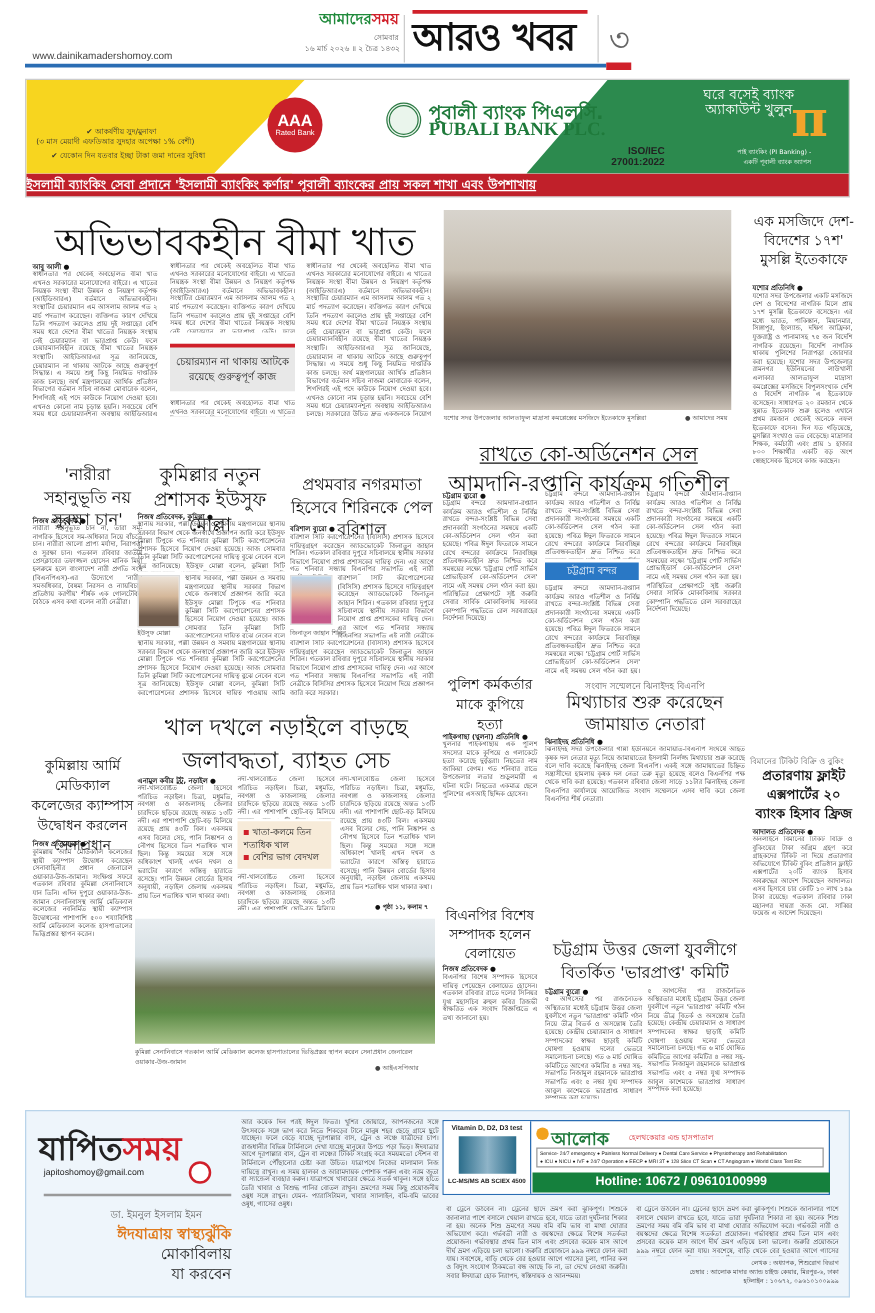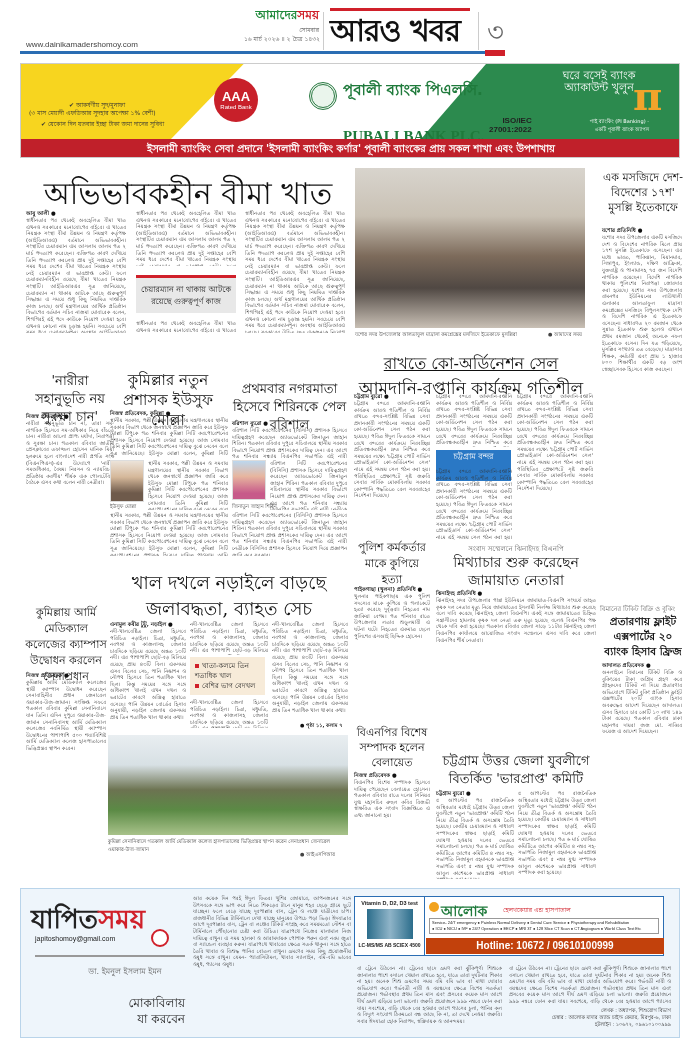--- a/index.html
+++ b/index.html
@@ -20,46 +20,46 @@
   .page-vline { left: 478px; top: 12px; width: 1px; height: 38px; background: #ccc; }
   .page-num { left: 487px; top: 12px; font-size: 26px; color: #666; font-family: "DejaVu Serif", serif; }
   .mast-bar { left: 20px; top: 51px; width: 465px; height: 3px; background: #2a6db3; }
   .mast-red { left: 485px; top: 50px; width: 20px; height: 6px; background: #d0202a; }
 
   
   .ad { left: 20px; top: 63px; width: 660px; height: 95px; overflow: hidden; border: 1px solid #ccc; }
   .ad-yellow { left: 0; top: 0; width: 250px; height: 75px; background: #f7d51f; clip-path: polygon(0 0, 100% 0, 85% 100%, 0 100%); }
   .ad-white { left: 150px; top: 0; width: 330px; height: 75px; background: #fff; clip-path: polygon(22% 0, 100% 0, 80% 100%, 0 100%); }
   .ad-green { left: 400px; top: 0; width: 260px; height: 75px; background: #2c8a4e; clip-path: polygon(25% 0, 100% 0, 100% 100%, 0 100%); }
-  .ad-bottom { left: 0; top: 75px; width: 660px; height: 20px; background: #c0202a; color: #fff; font-size: 10px; text-align: center; line-height: 20px; font-weight: bold; }
+  .ad-bottom { left: 0; top: 75px; width: 660px; height: 20px; background: #c0202a; color: #fff; font-size: 10px; line-height: 20px; font-weight: bold; text-decoration: underline; }
   .ad-title { left: 12px; top: 10px; font-size: 17px; color: #b0151f; font-weight: bold; }
   .ad-line { font-size: 6px; color: #333; }
   .ad-badge { left: 193px; top: 14px; width: 44px; height: 44px; border-radius: 50%; background: #c8202a; color: #fff; text-align: center; }
   .ad-badge .big { font-size: 13px; font-weight: bold; margin-top: 11px; display: block; font-family: "Liberation Sans", sans-serif;}
   .ad-badge .small { font-size: 6px; display: block; font-family: "Liberation Sans", sans-serif;}
   .ad-emblem { left: 288px; top: 18px; width: 28px; height: 28px; border-radius: 50%; border: 3px double #2c7a44; background: #eaf5ec; }
   .ad-bank-bn { left: 322px; top: 14px; font-size: 15px; color: #1f7a3b; font-weight: bold; }
-  .ad-bank-en { left: 322px; top: 32px; font-size: 15px; color: #1f7a3b; font-weight: bold; font-family: "Liberation Serif", serif; margin-top: 32px; }
+  .ad-bank-en { left: 322px; top: 32px; font-size: 15px; color: #1f7a3b; font-weight: bold; font-family: "Liberation Serif", serif; }
   .ad-iso { left: 468px; top: 52px; font-size: 8px; color: #222; font-weight: bold; font-family: "Liberation Sans", sans-serif; text-align: right; line-height: 9px;}
   .ad-cta { left: 538px; top: 6px; width: 80px; font-size: 11px; color: #fff; text-align: center; line-height: 12px; }
   .ad-pi { left: 612px; top: 8px; font-size: 40px; color: #f1a42b; font-weight: bold; font-family: "DejaVu Serif", serif; }
   .ad-pi-note { left: 568px; top: 54px; font-size: 5px; color: #fff; width: 60px; text-align: right; }
 
   
   .txt { font-size: 5.2px; line-height: 6.6px; color: #333; text-align: justify; overflow: hidden; }
   .byline { font-size: 5.4px; font-weight: bold; color: #111; }
   .h-xl { font-family: "DejaVu Serif", serif; color: #111; text-align: center; }
   .caption { font-size: 5px; color: #444; }
 
   .lead-head { left: 38px; top: 170px; width: 300px; font-size: 30px; }
   .photo { background: linear-gradient(180deg, #d8d4cd 0%, #c9c1b4 30%, #7d6b5b 55%, #504843 75%, #c9c0b5 100%); }
   .photo-army { background: linear-gradient(180deg, #e9eef1 0%, #d7e0e4 30%, #6c7351 55%, #5b8a45 75%, #a8c28a 100%); }
 
   .box-quote { left: 136px; top: 275px; width: 100px; height: 38px; background: #e8e8e8; border-top: 3px solid #d0202a; font-size: 8px; text-align: center; line-height: 12px; padding-top: 6px; color: #222;}
-  .port-bar { left: 436px; top: 450px; width: 75px; height: 31px; background: #2a78c5; color: #fff; font-size: 8px; text-align: center; line-height: 14px; }
+  .port-bar { left: 436px; top: 450px; width: 75px; height: 14px; background: #2a78c5; color: #fff; font-size: 8px; text-align: center; line-height: 14px; }
   .bullet-box { left: 190px; top: 657px; width: 75px; height: 38px; background: #f7ebd9; font-size: 7px; padding: 4px 5px; line-height: 10px; color: #222; }
   .bullet-box span.sq { display: inline-block; width: 4px; height: 4px; background: #d0202a; margin-right: 3px; vertical-align: middle; }
 
   .thumb { background: linear-gradient(180deg, #ece3d9, #d5b89a 40%, #6e5a4b 80%); border: 1px solid #ddd; }
   .thumb2 { background: linear-gradient(180deg, #bcd7ee, #e7b69f 40%, #c75a8a 85%); border: 1px solid #ddd; }
 
   
   .bottom { left: 20px; top: 888px; width: 660px; height: 150px; border: 1px solid #b9d4ea; background: #eef5fb; }
   .jap-title { left: 10px; top: 10px; font-size: 26px; font-family: "DejaVu Serif", serif; color: #222; font-weight: bold; }
   .jap-title .red { color: #d0202a; }
@@ -72,21 +72,21 @@
   .jap-head3 { left: 14px; top: 121px; width: 150px; text-align: right; font-size: 12px; color: #222; font-family: "DejaVu Serif", serif;}
 
   .alok { left: 354px; top: 896px; width: 310px; height: 60px; border: 1px solid #2a6db3; background: #fff; }
   .alok-left { left: 0; top: 0; width: 70px; height: 58px; border-right: 1px solid #2a6db3; background: #fff; }
   .alok-left .t { font-size: 5.5px; font-weight: bold; text-align: center; margin-top: 3px; font-family: "Liberation Sans", sans-serif; }
   .alok-left .m { width: 46px; height: 30px; margin: 3px auto 0; background: linear-gradient(90deg, #2b6d8b, #8fb4c8, #2b6d8b); }
   .alok-left .b { font-size: 5px; font-weight: bold; text-align: center; margin-top: 3px; font-family: "Liberation Sans", sans-serif;}
   .alok-name { left: 86px; top: 3px; font-size: 14px; color: #1f7a3b; font-weight: bold; }
   .alok-sub { left: 148px; top: 8px; font-size: 6px; color: #d0202a; }
   .alok-svc { left: 74px; top: 21px; width: 230px; height: 16px; border: 1px solid #999; font-size: 4px; line-height: 6px; padding: 1px 2px; color: #222; font-family: "Liberation Sans", sans-serif;}
-  .alok-hot { left: 71px; top: 41px; width: 238px; height: 16px; background: #c2410c; color: #fff; font-size: 10px; font-weight: bold; text-align: center; line-height: 16px; font-family: "Liberation Sans", sans-serif;}
+  .alok-hot { left: 71px; top: 41px; width: 238px; height: 16px; background: #15803d; color: #fff; font-size: 10px; font-weight: bold; text-align: center; line-height: 16px; font-family: "Liberation Sans", sans-serif;}
 
   .credit { font-size: 5px; text-align: right; color: #333; }
 </style>
 </head>
 <body>
 
 <div class="abs site-url">www.dainikamadershomoy.com</div>
 <div class="abs mast-logo"><span class="a">আমাদের</span><span class="b">সময়</span></div>
 <div class="abs mast-day">সোমবার</div>
 <div class="abs mast-date">১৬ মার্চ ২০২৬ ॥ ২ চৈত্র ১৪৩২</div>
@@ -208,20 +208,21 @@
 <div class="abs h-xl" style="left:600px;top:614px;width:86px;font-size:10.5px;line-height:15px;font-weight:bold;">প্রতারণায় ফ্লাইট এক্সপার্টের ২০ ব্যাংক হিসাব ফ্রিজ</div>
 <div class="abs byline" style="left:602px;top:662px;">আদালত প্রতিবেদক ●</div>
 <div class="abs txt" style="left:602px;top:669px;width:80px;height:210px;">অনলাইনে বিমানের টিকিট বিক্রি ও বুকিংয়ের টাকা অগ্রিম গ্রহণ করে গ্রাহকদের টিকিট না দিয়ে প্রতারণার অভিযোগে টিকিট বুকিং প্রতিষ্ঠান ফ্লাইট এক্সপার্টের ২০টি ব্যাংক হিসাব অবরুদ্ধের আদেশ দিয়েছেন আদালত। এসব হিসাবে চার কোটি ১০ লাখ ১৪৯ টাকা রয়েছে। গতকাল রবিবার ঢাকা মহানগর দায়রা জজ মো. সাব্বির ফয়েজ এ আদেশ দিয়েছেন।</div>
 
 <div class="abs bottom">
   <div class="abs jap-title"><span>যাপিত</span><span class="red">সময়</span></div>
   <div class="abs jap-mail">japitoshomoy@gmail.com</div>
   <div class="abs jap-clock"></div>
   <div class="abs jap-rule"></div>
   <div class="abs jap-author">ডা. ইমনুল ইসলাম ইমন</div>
+  <div class="abs jap-head1">ঈদযাত্রায় স্বাস্থ্যঝুঁকি</div>
   <div class="abs jap-head2">মোকাবিলায়</div>
   <div class="abs jap-head3">যা করবেন</div>
   <div class="abs txt" style="left:172px;top:6px;width:158px;height:138px;">আর কয়েক দিন পরই ঈদুল ফিতর। খুশির জোয়ারে, আপনজনের সঙ্গে উৎসবকে সঙ্গে ভাগ করে নিতে শিকড়ের টানে মানুষ শহর ছেড়ে গ্রামে ছুটে যাচ্ছেন। ফলে বেড়ে যাচ্ছে দূরপাল্লার বাস, ট্রেন ও লঞ্চে যাত্রীদের চাপ। রাজধানীর বিভিন্ন টার্মিনালে দেখা যাচ্ছে মানুষের উপচে পড়া ভিড়। ঈদযাত্রার আগে দূরপাল্লার বাস, ট্রেন বা লঞ্চের টিকিট সংগ্রহ করে সময়মতো স্টেশন বা টার্মিনালে পৌঁছানোর চেষ্টা করা উচিত। যাত্রাপথে নিজের মালামাল নিজ দায়িত্বে রাখুন। এ সময় হালকা ও আরামদায়ক পোশাক পরুন এবং নরম জুতা বা স্যান্ডেল ব্যবহার করুন। যাত্রাপথে খাবারের ক্ষেত্রে সতর্ক থাকুন। সঙ্গে হাতে তৈরি খাবার ও বিশুদ্ধ পানির বোতল রাখুন। ভ্রমণের সময় কিছু প্রয়োজনীয় ওষুধ সঙ্গে রাখুন। যেমন- প্যারাসিটামল, খাবার স্যালাইন, বমি-বমি ভাবের ওষুধ, গ্যাসের ওষুধ।</div>
   <div class="abs txt" style="left:336px;top:76px;width:145px;height:68px;">বা ট্রেনে উঠবেন না। ট্রেনের ছাদে ভ্রমণ করা ঝুঁকিপূর্ণ। শিশুকে জানালার পাশে বসালে খেয়াল রাখতে হবে, যাতে তারা দুর্ঘটনার শিকার না হয়। অনেক শিশু ভ্রমণের সময় বমি বমি ভাব বা মাথা ঘোরার অভিযোগ করে। গর্ভবতী নারী ও বয়স্কদের ক্ষেত্রে বিশেষ সতর্কতা প্রয়োজন। গর্ভাবস্থার প্রথম তিন মাস এবং প্রসবের কয়েক মাস আগে দীর্ঘ ভ্রমণ এড়িয়ে চলা ভালো। জরুরি প্রয়োজনে ৯৯৯ নম্বরে ফোন করা যায়। সবশেষে, বাড়ি থেকে বের হওয়ার আগে গ্যাসের চুলা, পানির কল ও বিদ্যুৎ সংযোগ ঠিকমতো বন্ধ আছে কি না, তা দেখে নেওয়া জরুরি। সবার ঈদযাত্রা হোক নিরাপদ, স্বস্তিদায়ক ও আনন্দময়।</div>
   <div class="abs txt" style="left:488px;top:76px;width:162px;height:40px;">বা ট্রেনে উঠবেন না। ট্রেনের ছাদে ভ্রমণ করা ঝুঁকিপূর্ণ। শিশুকে জানালার পাশে বসালে খেয়াল রাখতে হবে, যাতে তারা দুর্ঘটনার শিকার না হয়। অনেক শিশু ভ্রমণের সময় বমি বমি ভাব বা মাথা ঘোরার অভিযোগ করে। গর্ভবতী নারী ও বয়স্কদের ক্ষেত্রে বিশেষ সতর্কতা প্রয়োজন। গর্ভাবস্থার প্রথম তিন মাস এবং প্রসবের কয়েক মাস আগে দীর্ঘ ভ্রমণ এড়িয়ে চলা ভালো। জরুরি প্রয়োজনে ৯৯৯ নম্বরে ফোন করা যায়। সবশেষে, বাড়ি থেকে বের হওয়ার আগে গ্যাসের চুলা, পানির কল ও বিদ্যুৎ সংযোগ ঠিকমতো বন্ধ আছে কি না, তা দেখে নেওয়া জরুরি। সবার ঈদযাত্রা হোক নিরাপদ, স্বস্তিদায়ক ও আনন্দময়।</div>
   <div class="abs credit" style="left:488px;top:118px;width:162px;">লেখক : অধ্যাপক, শিশুরোগ বিভাগ</div>
   <div class="abs credit" style="left:488px;top:125px;width:162px;">চেম্বার : আলোক মাদার অ্যান্ড চাইল্ড কেয়ার, মিরপুর-৬, ঢাকা</div>
   <div class="abs credit" style="left:488px;top:132px;width:162px;">হটলাইন : ১০৬৭২, ০৯৬১০১০০৯৯৯</div>
 </div>
 

